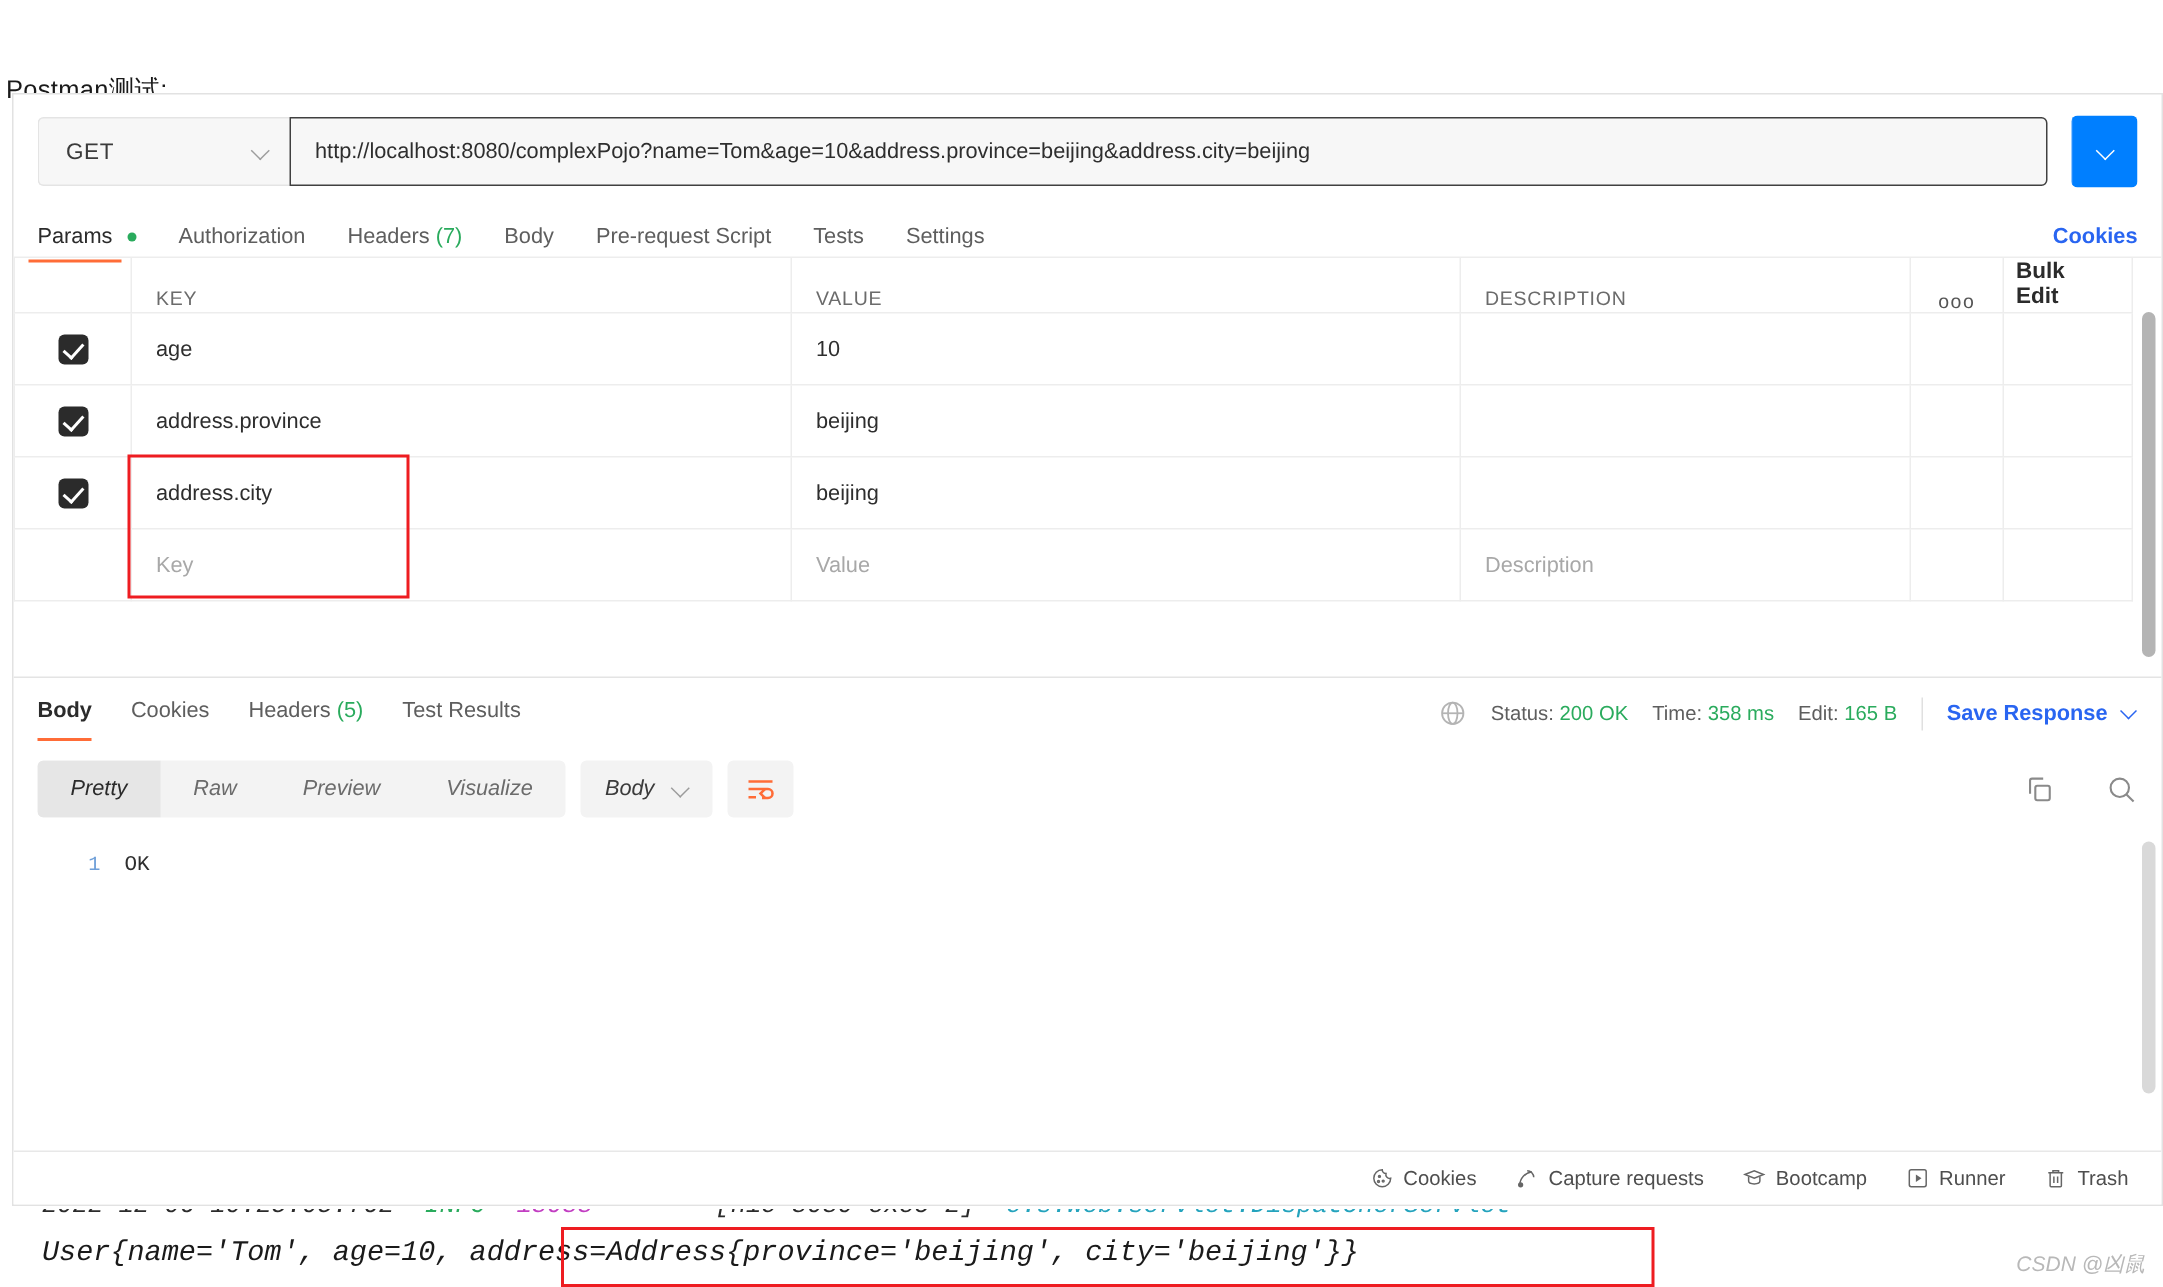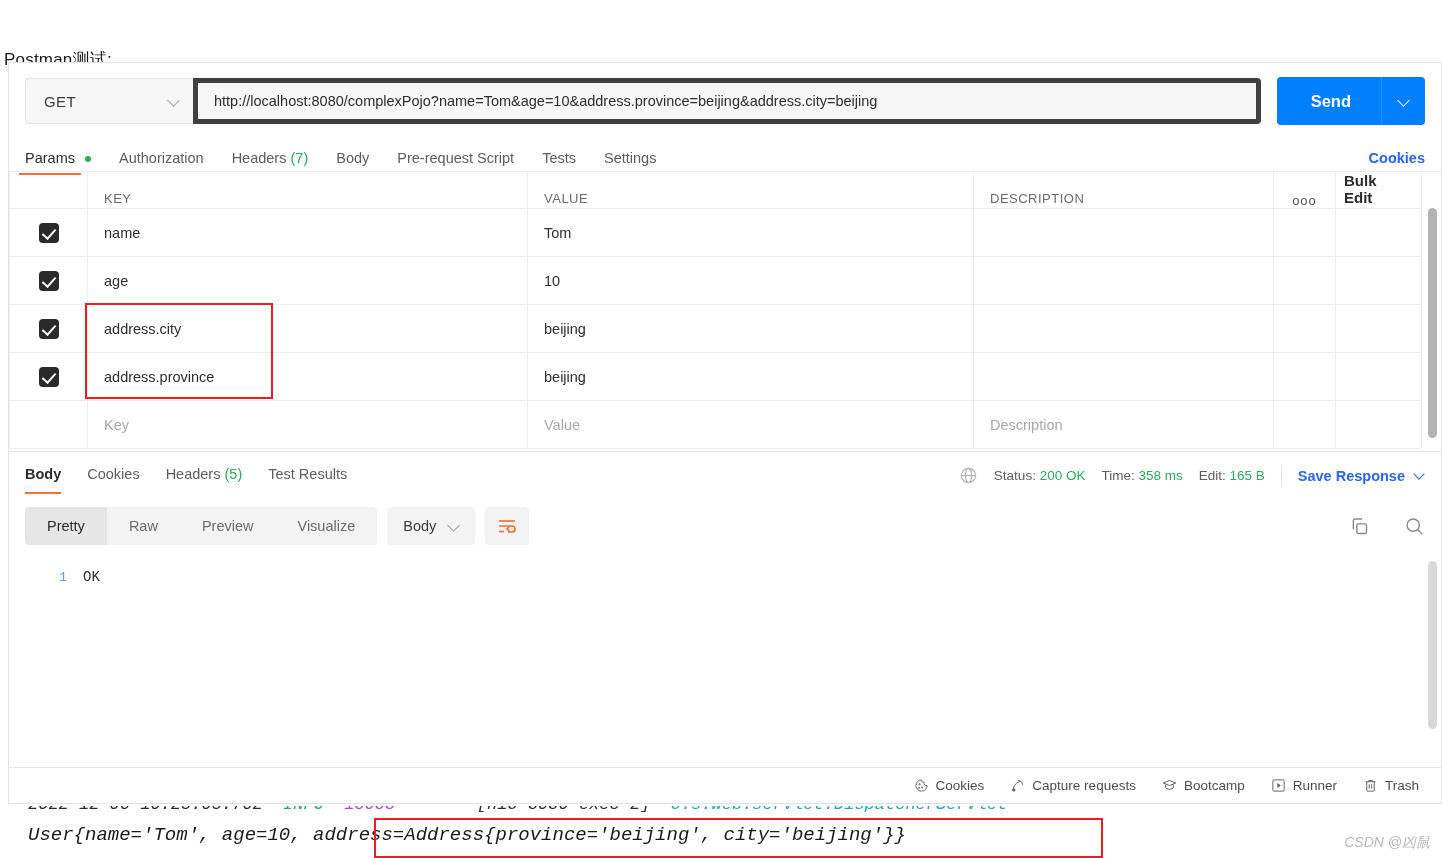--- a/index.html
+++ b/index.html
@@ -43,21 +43,21 @@
   .chev { width: 11px; height: 11px; position: relative; opacity: .55; }
   .chev::after {
     content: ""; position: absolute; left: 1px; top: 0px;
     width: 8px; height: 8px;
     border-right: 1.6px solid #555; border-bottom: 1.6px solid #555;
     transform: rotate(45deg);
   }
   .url-box {
     flex: 1; height: 46px;
     background: #f7f7f7;
-    border: 5px solid #404040;
+    border: 1px solid #404040;
     border-radius: 0 4px 4px 0;
     display: flex; align-items: center;
     padding: 0 16px;
     overflow: hidden;
   }
   .url-text { font-size: 14.5px; color: #2e2e2e; white-space: nowrap; }
   .send-wrap {
     display: flex; margin-left: 16px;
     height: 48px; border-radius: 4px; overflow: hidden;
   }
@@ -188,21 +188,21 @@
   .save-resp {
     font-size: 14.5px; font-weight: bold; color: #2965f1;
     display: flex; align-items: center; gap: 9px; cursor: pointer;
   }
   .save-resp .chev::after { border-color: #2965f1; width: 7px; height: 7px; }
   .save-resp .chev { opacity: 1; }
 
   
   .body-bar {
     display: flex; align-items: center;
-    padding: 8px 16px 10px 16px; gap: 10px;
+    padding: 8px 16px 10px 16px; gap: 10px; font-style: italic;
   }
   .seg {
     display: flex; background: #f3f3f3; border-radius: 4px; overflow: hidden;
     height: 38px;
   }
   .seg-item {
     padding: 0 22px; display: flex; align-items: center;
     font-size: 14.5px; color: #6b6b6b; cursor: pointer;
   }
   .seg-item.active { background: #e6e6e6; color: #2b2b2b; }
@@ -293,21 +293,20 @@
 
   <div class="url-row">
     <div class="method-box">
       <span class="method-label">GET</span>
       <span class="chev"></span>
     </div>
     <div class="url-box">
       <span class="url-text">http://localhost:8080/complexPojo?name=Tom&amp;age=10&amp;address.province=beijing&amp;address.city=beijing</span>
     </div>
     <div class="send-wrap">
-      <div class="send-btn">Send</div>
       <div class="send-split">
         <span class="chev"></span>
       </div>
     </div>
   </div>
 
   <div class="req-tabs">
     <div class="req-tab active">
       <span>Params</span>
       <span class="dot-green"></span>
@@ -344,51 +343,41 @@
             <span class="dots-glyph">ooo</span>
           </th>
           <th class="bulk-h">Bulk Edit</th>
         </tr>
       </thead>
       <tbody>
         <tr>
           <td class="chk-cell">
             <span class="cbox"></span>
           </td>
-          <td><span class="cell-txt">name</span></td>
-          <td><span class="cell-txt">Tom</span></td>
+          <td><span class="cell-txt">age</span></td>
+          <td><span class="cell-txt">10</span></td>
           <td><span class="cell-txt"></span></td>
           <td></td>
           <td></td>
         </tr>
         <tr>
           <td class="chk-cell">
             <span class="cbox"></span>
           </td>
-          <td><span class="cell-txt">age</span></td>
-          <td><span class="cell-txt">10</span></td>
+          <td><span class="cell-txt">address.province</span></td>
+          <td><span class="cell-txt">beijing</span></td>
           <td><span class="cell-txt"></span></td>
           <td></td>
           <td></td>
         </tr>
         <tr>
           <td class="chk-cell">
             <span class="cbox"></span>
           </td>
           <td><span class="cell-txt">address.city</span></td>
-          <td><span class="cell-txt">beijing</span></td>
-          <td><span class="cell-txt"></span></td>
-          <td></td>
-          <td></td>
-        </tr>
-        <tr>
-          <td class="chk-cell">
-            <span class="cbox"></span>
-          </td>
-          <td><span class="cell-txt">address.province</span></td>
           <td><span class="cell-txt">beijing</span></td>
           <td><span class="cell-txt"></span></td>
           <td></td>
           <td></td>
         </tr>
         <tr>
           <td class="chk-cell"></td>
           <td><span class="cell-ph">Key</span></td>
           <td><span class="cell-ph">Value</span></td>
           <td><span class="cell-ph">Description</span></td>

